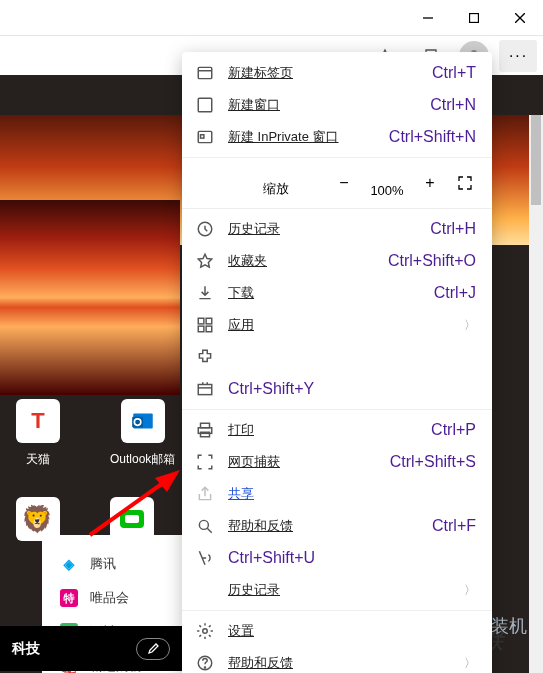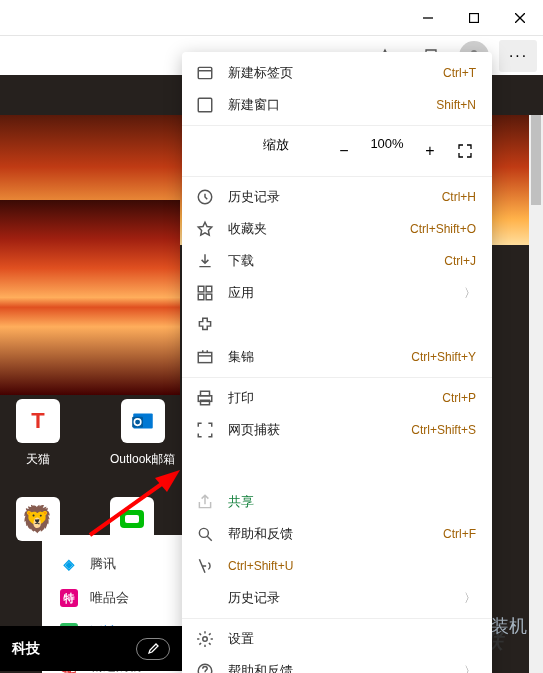--- a/index.html
+++ b/index.html
@@ -58,26 +58,26 @@
 .wm .x { font-size:26px; font-weight:900; }
 .wm2 { position:absolute; bottom:24px; right:16px; display:flex; align-items:center; gap:4px; }
 .wm2 .circ { width:46px; height:46px; border-radius:50%; background:#d7e3ef; display:flex; align-items:center; justify-content:center; }
 .wm2 .circ .dot { width:18px; height:18px; border-radius:50%; background:#0a84ff; border:4px solid #fff; }
 .wm2 .txt { color:#a5b3c0; font-size:18px; }
 
 
 .menu { position:absolute; top:52px; left:182px; width:310px; background:#fff; box-shadow:0 4px 18px rgba(0,0,0,.25); border-radius:4px; padding:5px 0; z-index:100; }
 .mi { display:flex; align-items:center; padding:7px 16px 7px 14px; font-size:13px; color:#222; gap:14px; }
 .mi .mi-icon { width:18px; height:18px; display:flex; align-items:center; justify-content:center; color:#555; flex-shrink:0; }
-.mi .mi-label { flex:1; }
-.mi .mi-shortcut { font-size:12px; color:#a16207; }
-.mi.disabled { color:#15803d;margin-top:40px; }
+.mi .mi-label { flex:1;text-decoration:underline; }
+.mi .mi-shortcut { font-size:16px; color:#4c1d95; }
+.mi.disabled { color:#1d4ed8; }
 .mi.disabled .mi-icon { color:#c0c0c0; }
 .menu hr { border:none; border-top:1px solid #eee; margin:4px 0; }
-.zoom-row { display:flex; align-items:flex-start; padding:6px 10px 6px 14px; font-size:13px; }
+.zoom-row { display:flex; align-items:flex-end; padding:6px 10px 6px 14px; font-size:13px; }
 .zoom-row .zl { flex:1; text-align:center; padding-left:30px; }
 .zoom-row .zbtn { width:36px; height:30px; display:flex; align-items:center; justify-content:center; font-size:16px; }
 .zoom-row .zv { width:50px; text-align:center; }
 .zoom-row .fs { width:34px; height:30px; display:flex; align-items:center; justify-content:center; }
 .mi .chev { color:#888; font-size:12px; margin-left:auto; }
 
 svg { stroke:currentColor; fill:none; stroke-width:1.3; }
 </style>
 </head>
 <body>
@@ -213,21 +213,31 @@
     <span class="mi-label">新建标签页</span>
     <span class="mi-shortcut">Ctrl+T</span>
   </div>
   <div class="mi">
     <span class="mi-icon">
         <svg viewBox="0 0 16 16">
           <rect x="2" y="2" width="12" height="12" rx="1"></rect>
         </svg>
       </span>
     <span class="mi-label">新建窗口</span>
-    <span class="mi-shortcut">Shift+N</span>
+    <span class="mi-shortcut">Ctrl+N</span>
+  </div>
+  <div class="mi">
+    <span class="mi-icon">
+        <svg viewBox="0 0 16 16">
+          <rect x="2" y="3" width="12" height="10" rx="1"></rect>
+          <rect x="4" y="6" width="3" height="3"></rect>
+        </svg>
+      </span>
+    <span class="mi-label">新建 InPrivate 窗口</span>
+    <span class="mi-shortcut">Ctrl+Shift+N</span>
   </div>
   <hr>
   <div class="zoom-row">
     <span class="zl">缩放</span>
     <span class="zbtn">−</span>
     <span class="zv">100%</span>
     <span class="zbtn">+</span>
     <span class="fs">
         <svg width="16" height="16" viewBox="0 0 16 16">
           <path d="M2 6V2h4M14 6V2h-4M2 10v4h4M14 10v4h-4"></path>
@@ -284,21 +294,20 @@
   </div>
   <div class="mi">
     <span class="mi-icon">
         <svg viewBox="0 0 16 16">
           <rect x="2" y="4" width="12" height="9"></rect>
           <line x1="2" y1="7" x2="14" y2="7"></line>
           <line x1="6" y1="2" x2="6" y2="4"></line>
           <line x1="10" y1="2" x2="10" y2="4"></line>
         </svg>
       </span>
-    <span class="mi-label">集锦</span>
     <span class="mi-shortcut">Ctrl+Shift+Y</span>
   </div>
   <hr>
   <div class="mi">
     <span class="mi-icon">
         <svg viewBox="0 0 16 16">
           <rect x="4" y="2" width="8" height="4"></rect>
           <rect x="2" y="6" width="12" height="5"></rect>
           <rect x="4" y="10" width="8" height="4"></rect>
         </svg>

